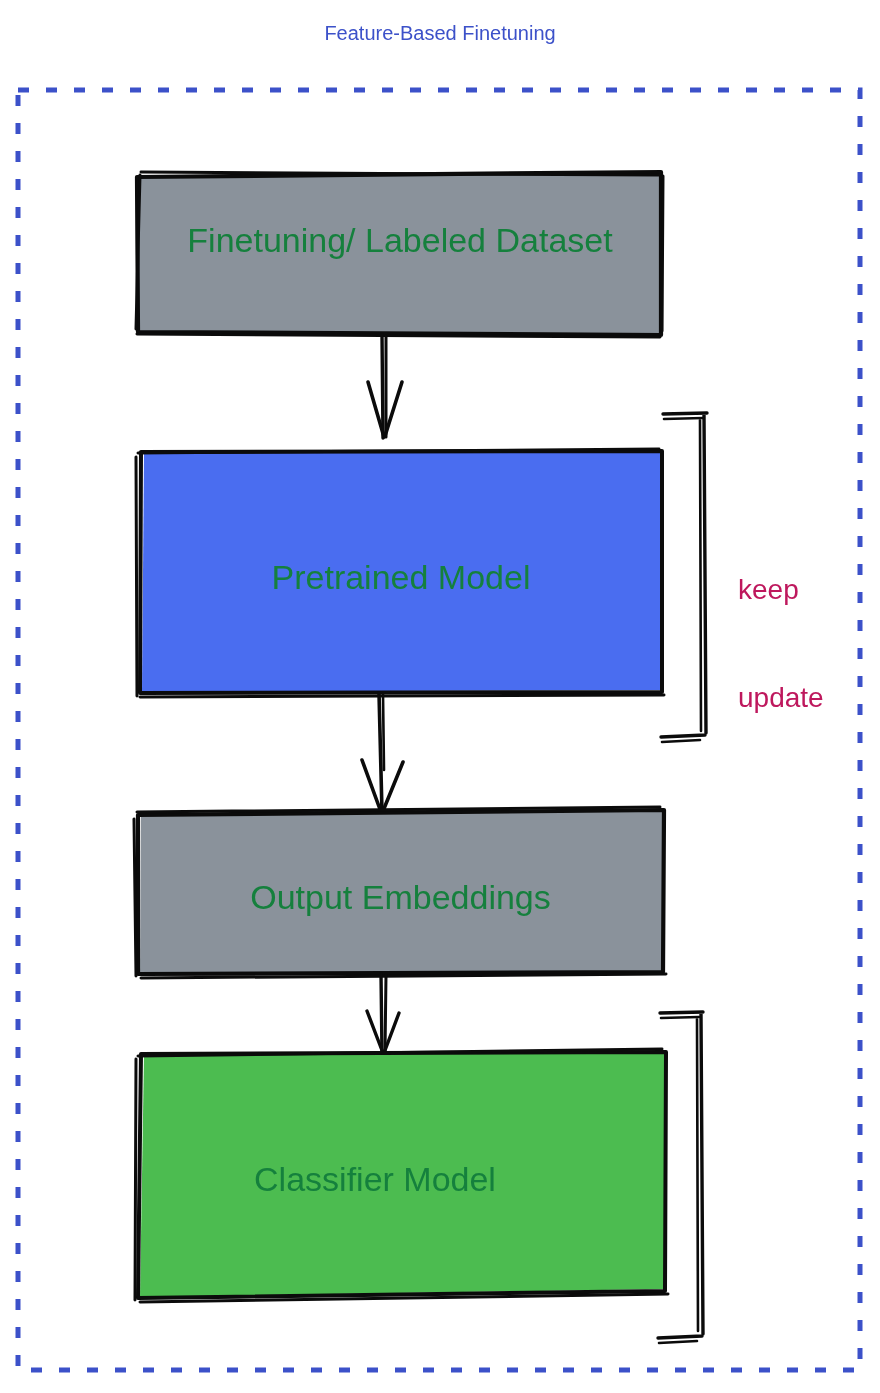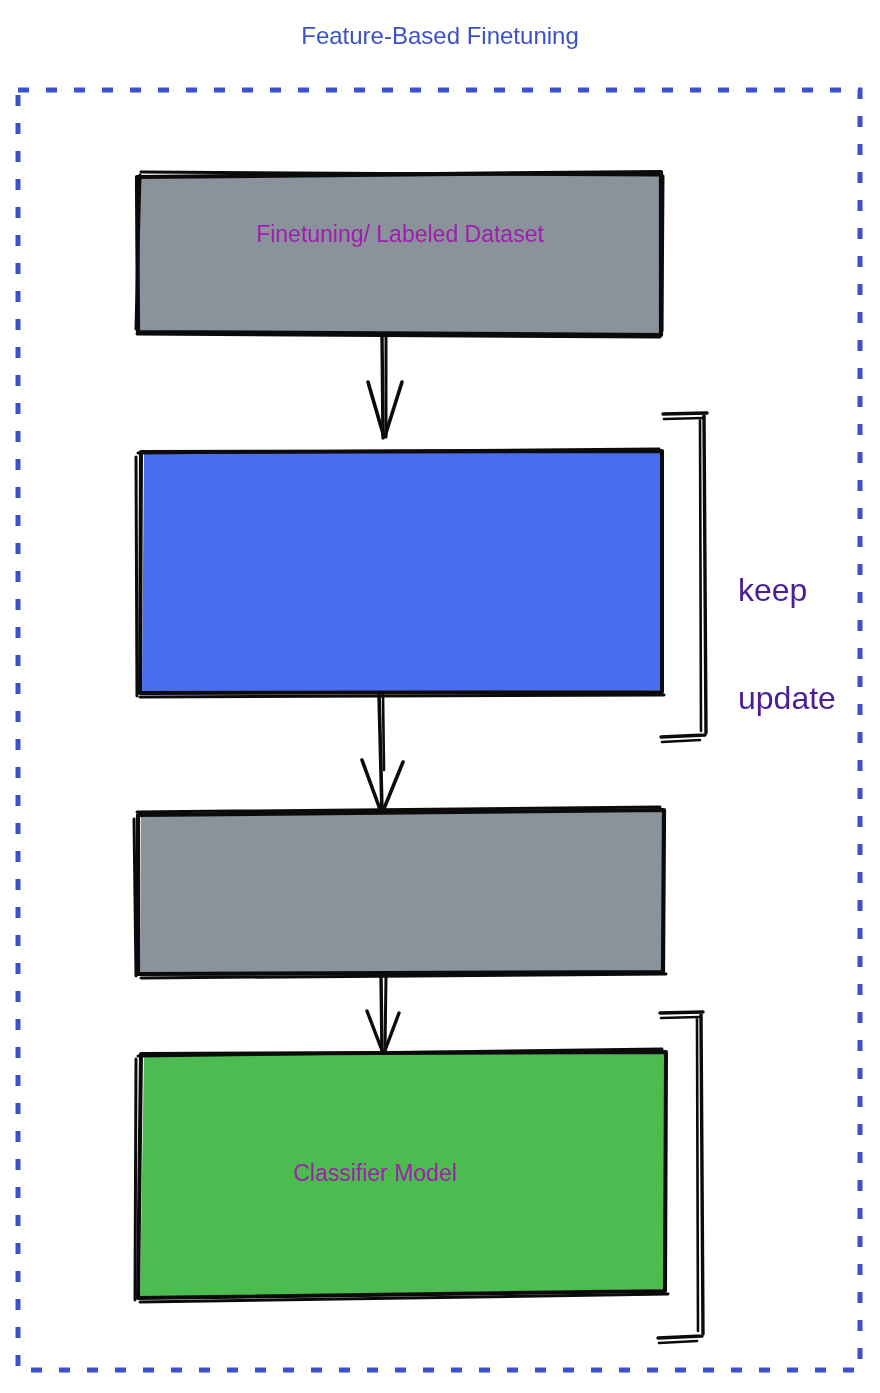--- a/index.html
+++ b/index.html
@@ -25,39 +25,39 @@
     left: 0; top: 0;
     width: 880px;
     height: 1393px;
   }
   .diagram-title {
     position: absolute;
     left: 0;
     top: 22px;
     width: 880px;
     text-align: center;
-    font-size: 24px;
+    font-size: 20px;
     color: #3c51c9;
     font-family: "Liberation Sans", sans-serif;
     letter-spacing: 0px;
     white-space: nowrap;
   }
   .node-label {
     position: absolute;
-    color: #a21caf;
-    font-size: 23px;
+    color: #15803d;
+    font-size: 34px;
     font-family: "Liberation Sans", sans-serif;
     text-align: center;
     white-space: nowrap;
     pointer-events: none;
   }
   .side-label {
     position: absolute;
-    color: #4c1d95;
-    font-size: 32px;
+    color: #be185d;
+    font-size: 28px;
     line-height: 36px;
     font-family: "Liberation Sans", sans-serif;
     text-align: left;
     white-space: pre;
   }
 </style>
 </head>
 <body>
 
 <div id="diagram-root">
@@ -121,21 +121,23 @@
 
     <g>
       <path d="M660,1013 L703,1012 M701,1014 L703,1334 M702,1336 L658,1338" fill="none" stroke="#0b0b0b" stroke-width="3.4" stroke-linecap="round" stroke-linejoin="round"></path>
       <path d="M661,1018 L699,1017 M697,1019 L698,1331 M697,1341 L659,1343" fill="none" stroke="#0b0b0b" stroke-width="2.6" stroke-linecap="round" stroke-linejoin="round"></path>
     </g>
 
   </svg>
 
   <div class="node-label" style="left:139px; top:221px; width:522px;">Finetuning/ Labeled Dataset</div>
 
+  <div class="node-label" style="left:141px; top:558px; width:520px;">Pretrained Model</div>
 
+  <div class="node-label" style="left:139px; top:878px; width:523px;">Output Embeddings</div>
 
   <div class="node-label" style="left:142px; top:1160px; width:466px;">Classifier Model</div>
 
   <div class="side-label" style="left:738px; top:500px;">
     <div>keep</div>
     <div>update</div>
   </div>
 
 
 </div>

